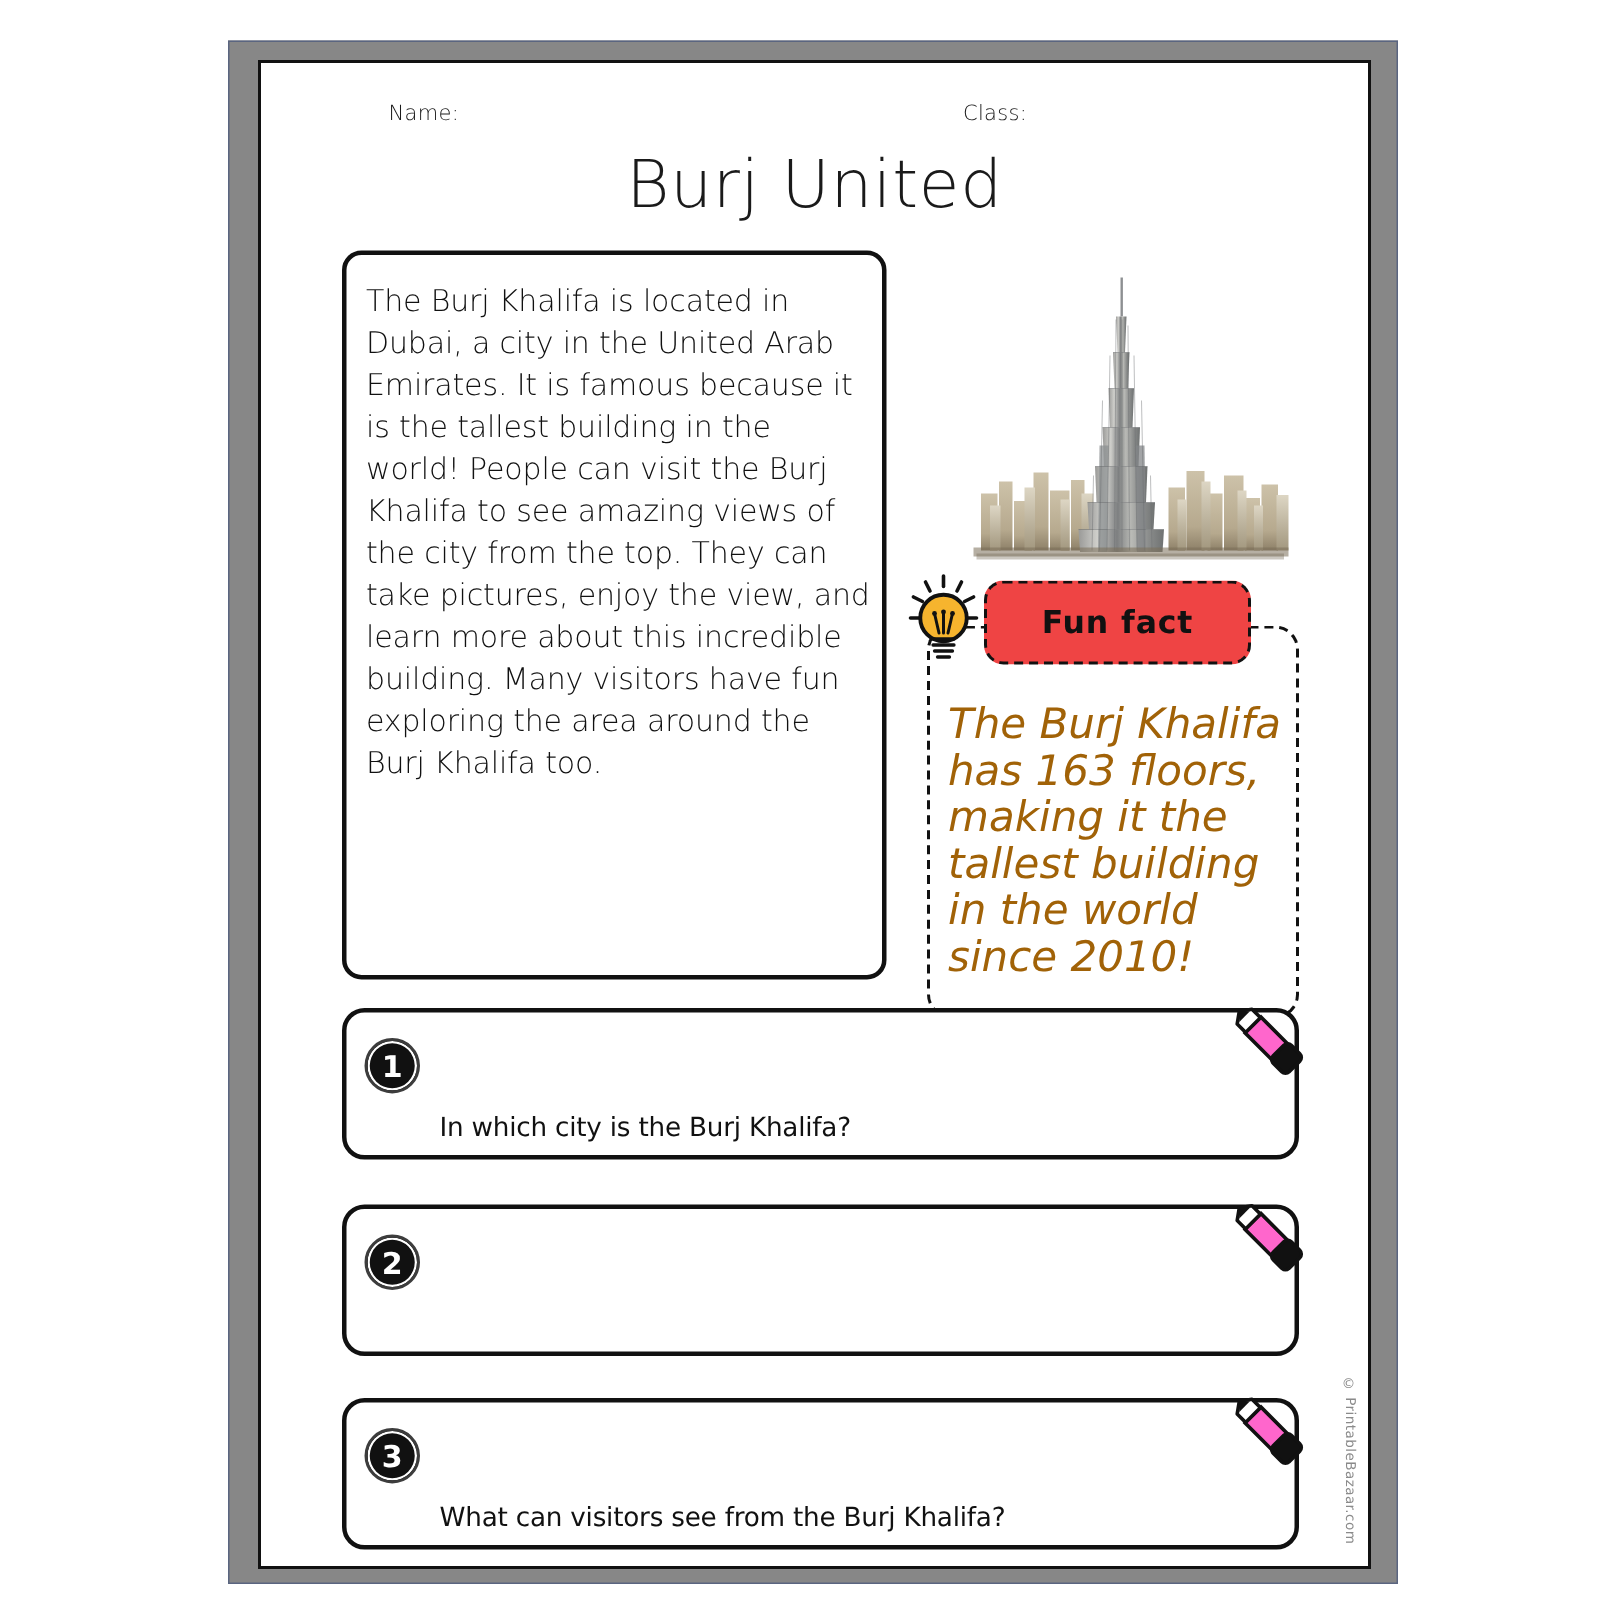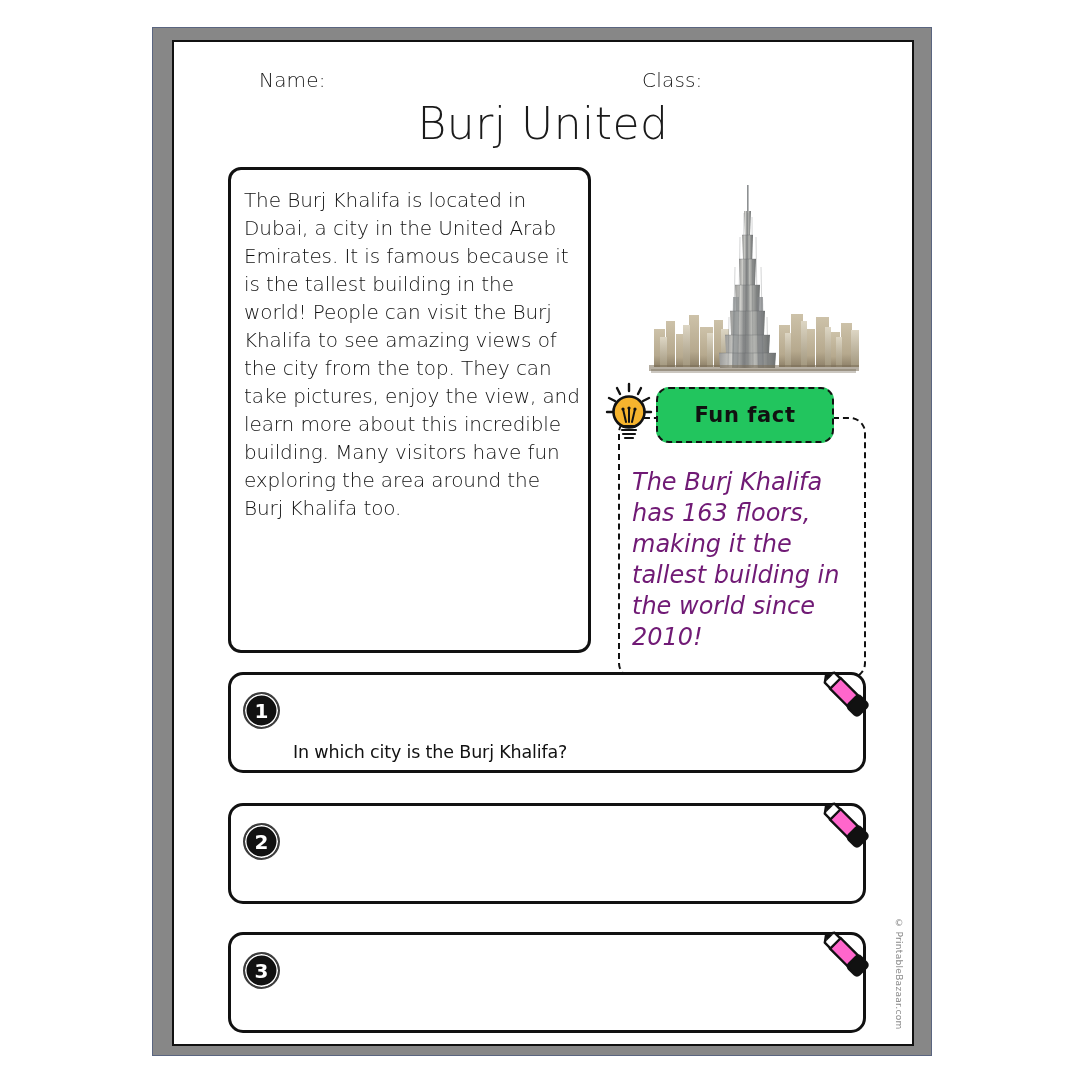--- a/index.html
+++ b/index.html
@@ -37,21 +37,21 @@
 
   
   #name-class-row {
     position: absolute;
     left: 0; top: 26px;
     width: 100%;
     height: 24px;
   }
   .field-label {
     position: absolute;
-    font-size: 20px;
+    font-size: 14px;
     color: #1a1a1a;
     letter-spacing: .2px;
     font-family: "DejaVu Sans", sans-serif;
     font-weight: 300;
   }
   #name-label  { left: 85px; }
   #class-label { left: 468px; }
 
   #page-title {
     position: absolute;
@@ -113,41 +113,41 @@
     border: 2.5px dashed #111111;
     border-radius: 16px;
     background: #ffffff;
   }
   #funfact-header {
     position: absolute;
     left: 50px; top: 0px;
     width: 178px; height: 56px;
     border: 2.5px dashed #111111;
     border-radius: 13px;
-    background: #22c55e;
+    background: #ef4444;
     display: flex;
     align-items: center;
     justify-content: center;
     z-index: 3;
   }
   #funfact-title {
     font-size: 21px;
     font-weight: 700;
     color: #111111;
     letter-spacing: .6px;
     font-family: "DejaVu Sans", sans-serif;
   }
   #funfact-text {
     position: absolute;
     left: 26px; top: 80px;
     width: 222px;
-    font-size: 24px;
+    font-size: 28px;
     line-height: 31px;
     font-style: italic;
-    color: #701a75;
+    color: #a16207;
     font-weight: 400;
     font-family: "DejaVu Sans", sans-serif;
     z-index: 2;
   }
   #bulb-icon {
     position: absolute;
     left: -5px; top: -8px;
     width: 60px; height: 70px;
     z-index: 4;
   }
@@ -396,20 +396,21 @@
             <polygon points="3,31 8,26 8,36" fill="#111111"></polygon>
             <rect x="16" y="23.5" width="25" height="15" fill="#FF66CC" stroke="#111111" stroke-width="2.4"></rect>
             <rect x="40" y="22.5" width="15" height="17" rx="3.5" fill="#111111" stroke="#111111" stroke-width="2.4"></rect>
           </g>
         </svg>
       </div>
     </div>
 
     <div class="question-box" id="question-box-3">
       <div class="q-badge">3</div>
+      <div class="q-text">What can visitors see from the Burj Khalifa?</div>
       <div class="pencil-icon">
         <svg viewBox="0 0 62 62" xmlns="http://www.w3.org/2000/svg">
           <g transform="rotate(45 31 31)">
             <polygon points="8,24 17,24 17,38 8,38 3,31" fill="#ffffff" stroke="#111111" stroke-width="2.4" stroke-linejoin="round"></polygon>
             <polygon points="3,31 8,26 8,36" fill="#111111"></polygon>
             <rect x="16" y="23.5" width="25" height="15" fill="#FF66CC" stroke="#111111" stroke-width="2.4"></rect>
             <rect x="40" y="22.5" width="15" height="17" rx="3.5" fill="#111111" stroke="#111111" stroke-width="2.4"></rect>
           </g>
         </svg>
       </div>

